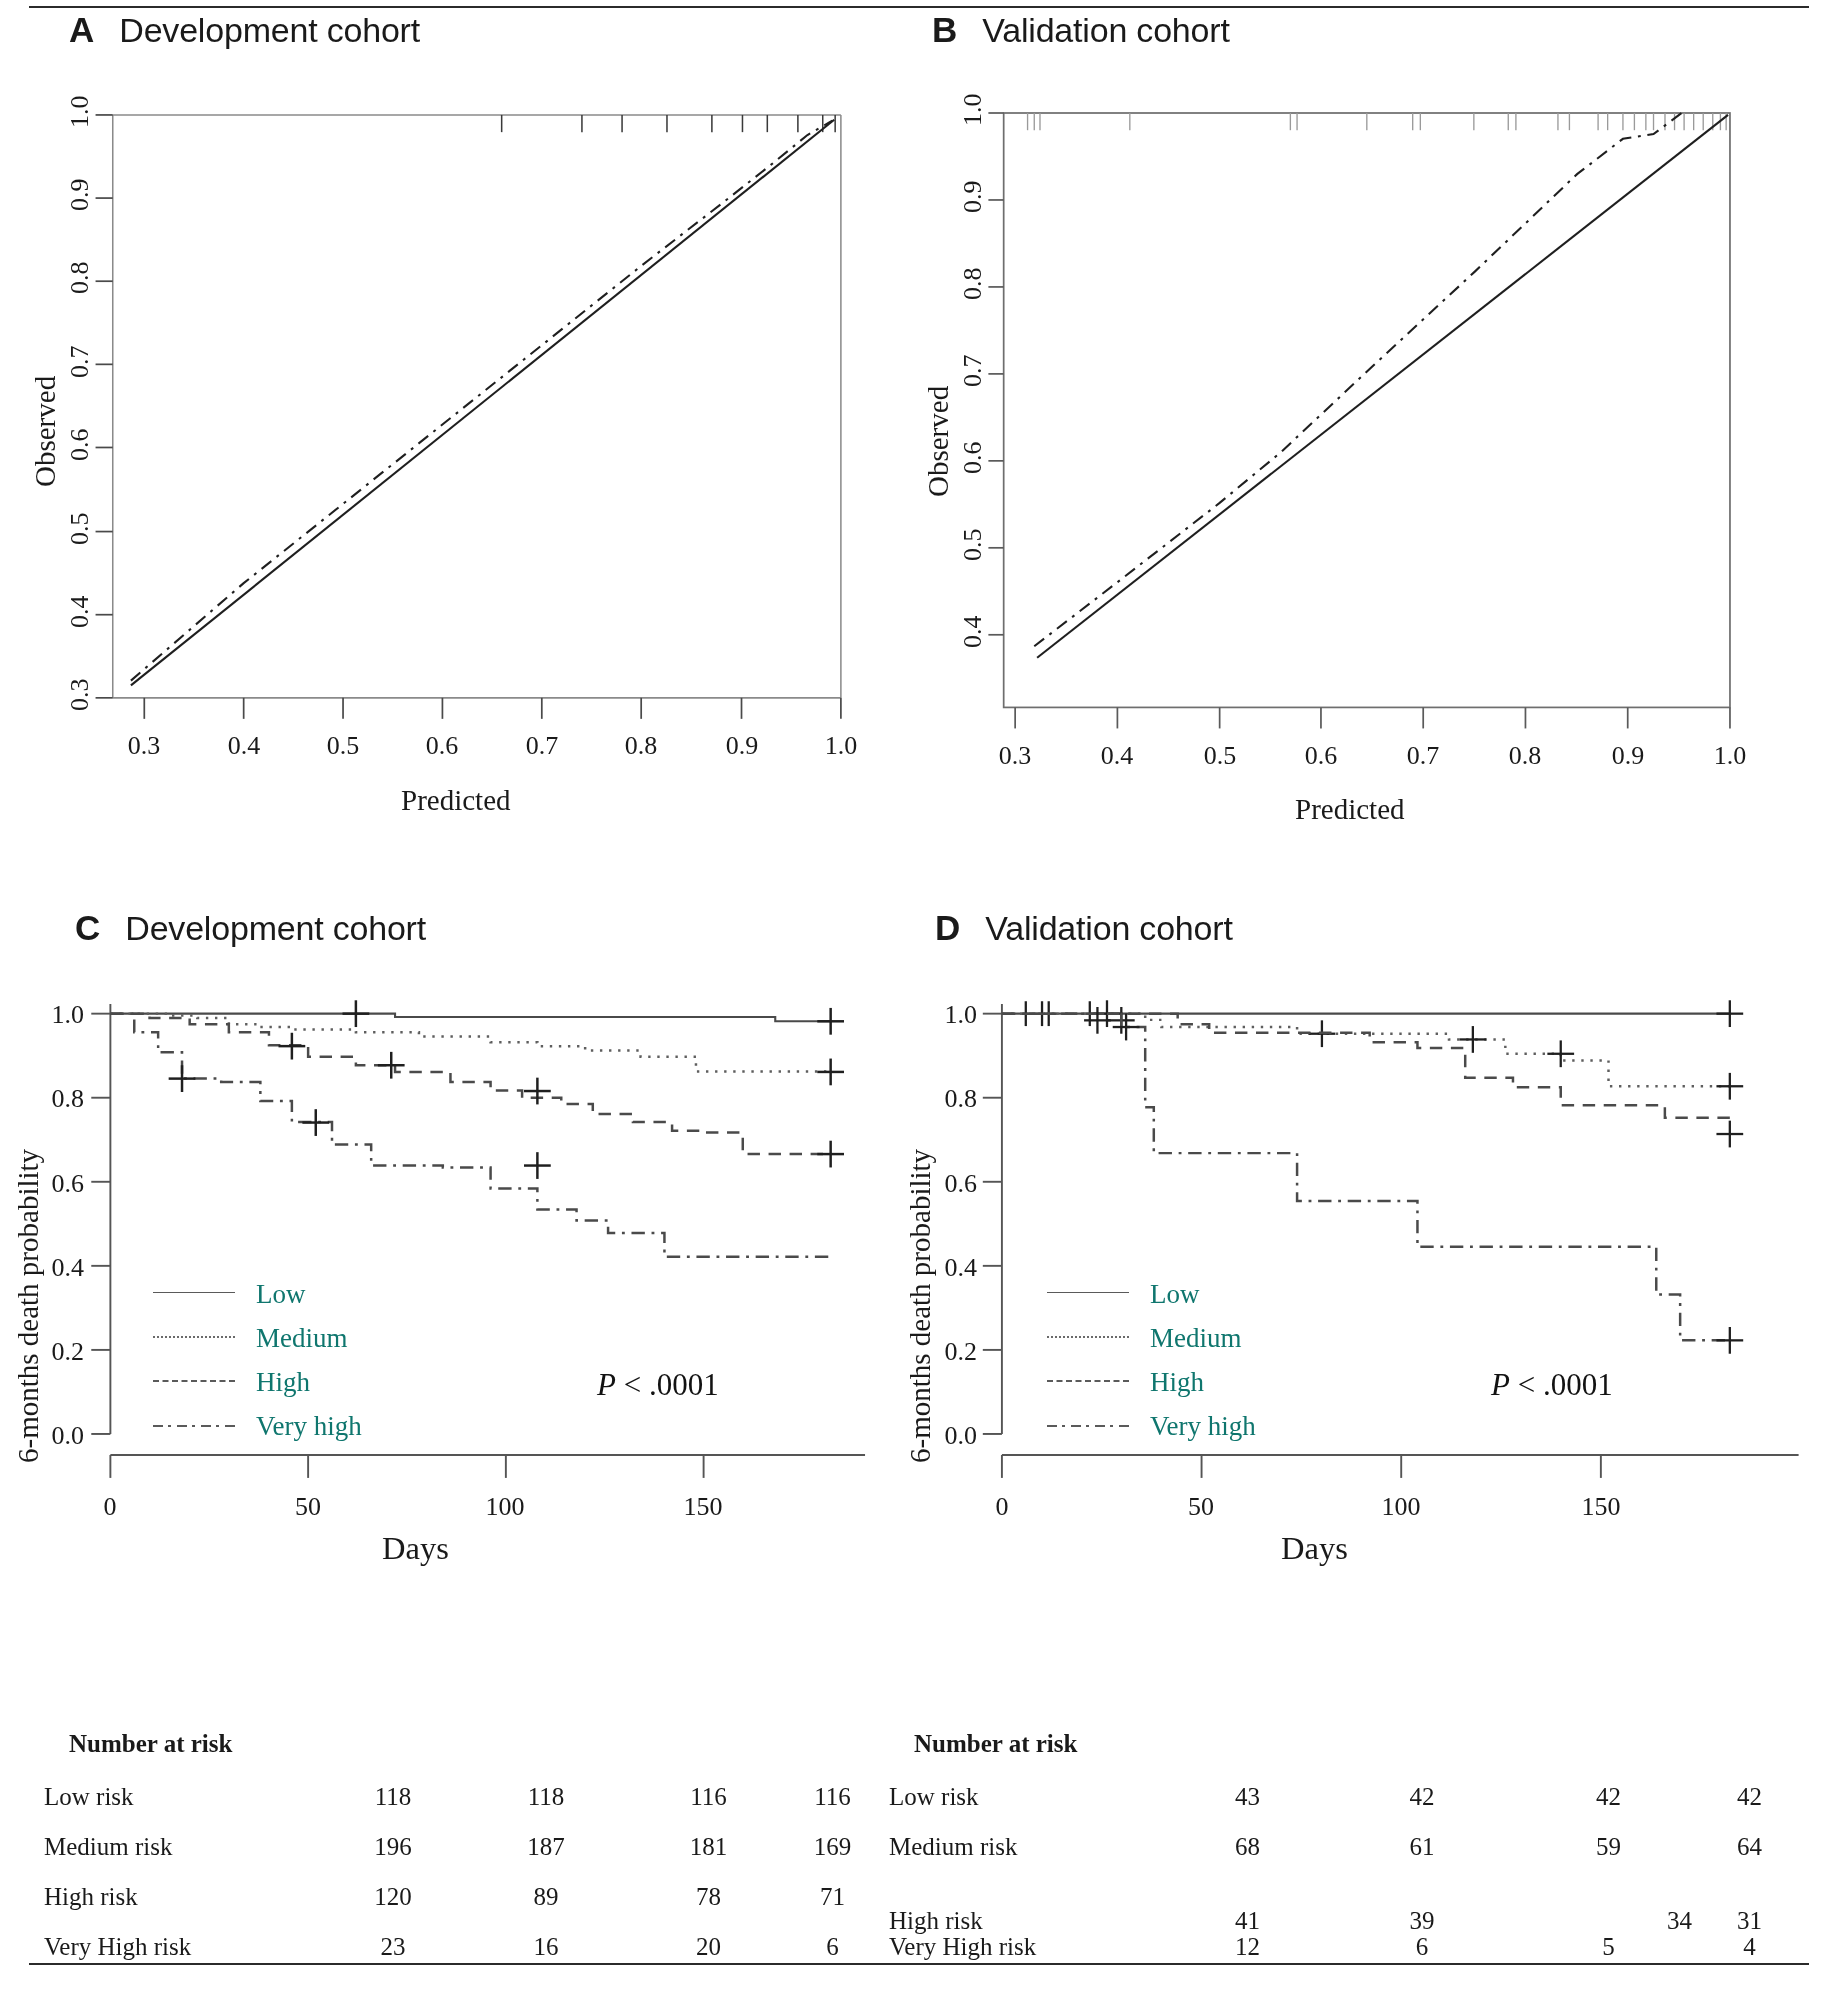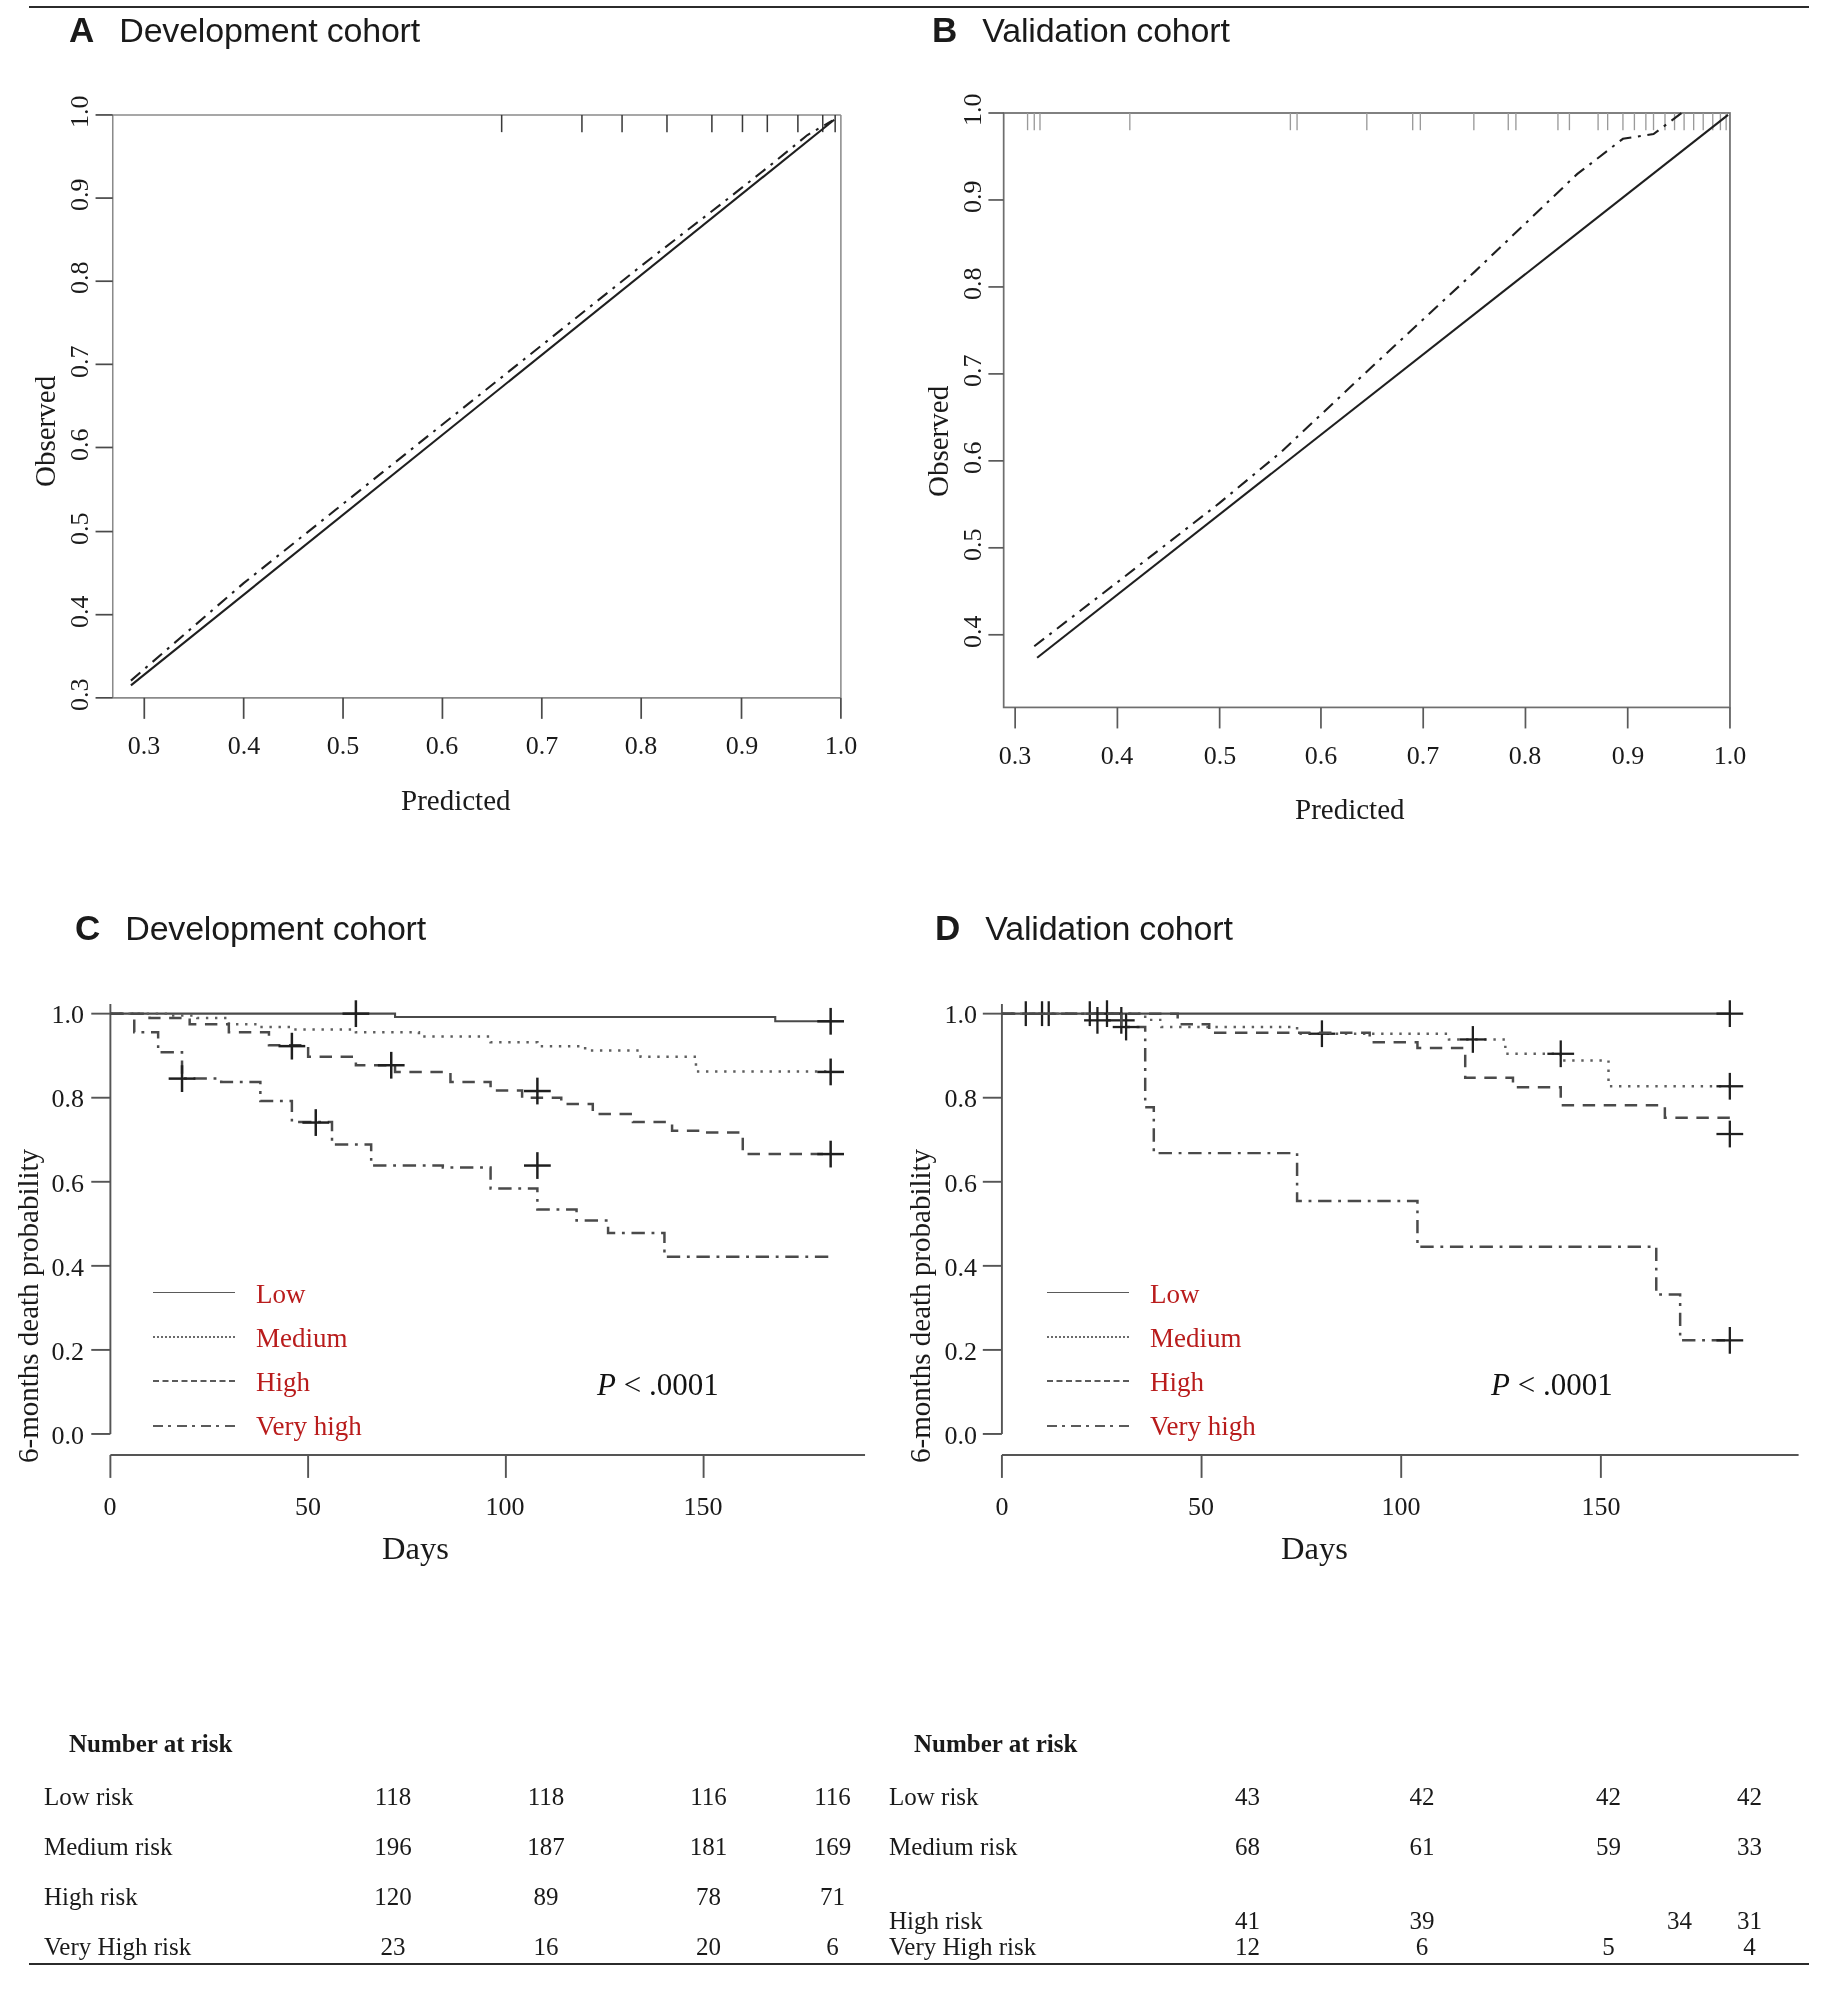--- a/index.html
+++ b/index.html
@@ -122,21 +122,21 @@
   }
   .legend-key {
     width: 82px;
     height: 2.9px;
     margin-right: 21px;
     position: relative;
   }
   .legend-label {
     font-family: "Liberation Serif", serif;
     font-size: 27px;
-    color: #b91c1c;
+    color: #0f766e;
     white-space: nowrap;
   }
   .k-solid { border-top: 1.9px solid #5a5a5a; }
   .k-dotted { border-top: 2.9px dotted #6a6a6a; }
   .k-dashed { border-top: 2.9px dashed #5a5a5a; }
   .k-dashdot {
     border-top: 0;
     background-image: repeating-linear-gradient(to right,
       #5a5a5a 0px, #5a5a5a 9.6px, transparent 9.6px, transparent 15.3px,
       #5a5a5a 15.3px, #5a5a5a 18px, transparent 18px, transparent 24px);
@@ -605,21 +605,21 @@
       <span class="risk-cell" style="width:143px;">43</span>
       <span class="risk-cell" style="width:206px;">42</span>
       <span class="risk-cell" style="width:167px;">42</span>
       <span class="risk-cell" style="width:115px;">42</span>
     </div>
     <div class="risk-row">
       <span class="risk-name">Medium risk</span>
       <span class="risk-cell" style="width:143px;">68</span>
       <span class="risk-cell" style="width:206px;">61</span>
       <span class="risk-cell" style="width:167px;">59</span>
-      <span class="risk-cell" style="width:115px;">33</span>
+      <span class="risk-cell" style="width:115px;">64</span>
     </div>
     <div class="risk-row">
       <span class="risk-name">High risk</span>
       <span class="risk-cell" style="width:143px;margin-top:24px;">41</span>
       <span class="risk-cell" style="width:206px;">39</span>
       <span class="risk-cell" style="width:167px;text-align:right;">34</span>
       <span class="risk-cell" style="width:115px;">31</span>
     </div>
     <div class="risk-row">
       <span class="risk-name">Very High risk</span>

